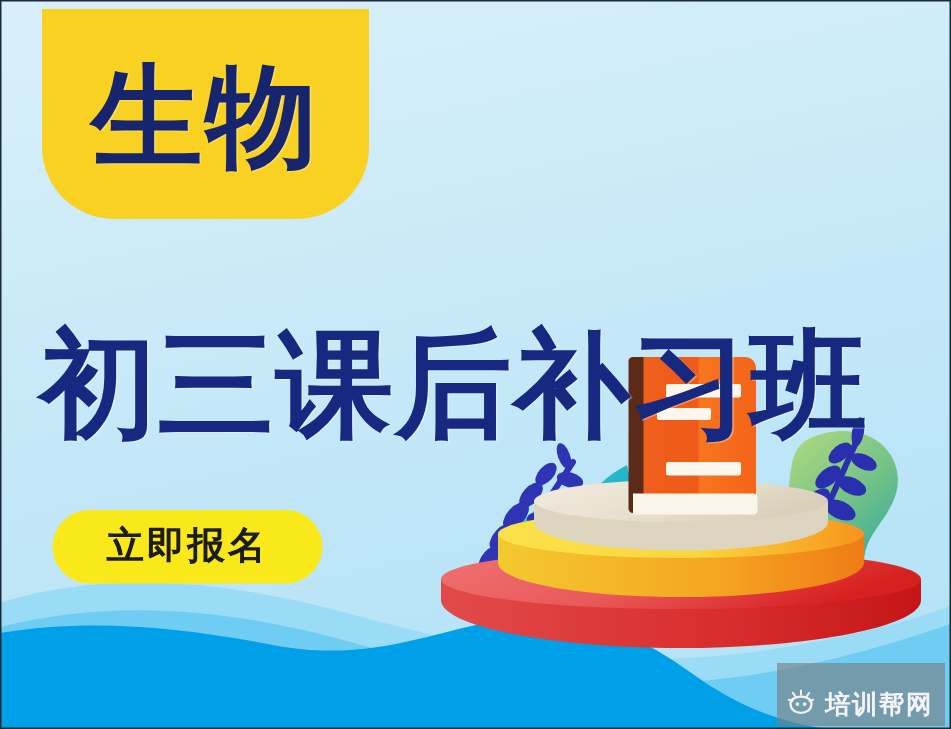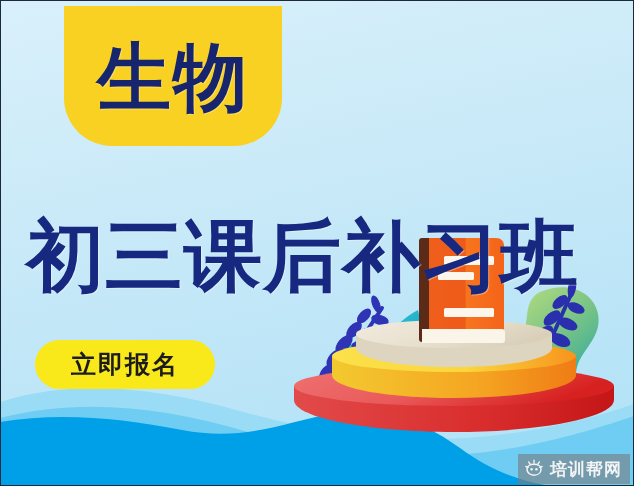--- a/index.html
+++ b/index.html
@@ -37,21 +37,20 @@
     left: 28px;
     top: 6px;
     width: 218px;
     height: 140px;
     background: #f9d122;
     border-radius: 0 0 48px 48px;
     z-index: 20;
     display: flex;
     align-items: center;
     justify-content: center;
-    margin-left: 36px;
   }
   .subject-badge-text {
     font-size: 74px;
     font-weight: 700;
     color: #16256e;
     letter-spacing: 2px;
     line-height: 1;
     transform: translateY(2px);
     text-shadow: 1px 1px 0 rgba(255,255,255,0.28);
   }
@@ -131,21 +130,21 @@
     z-index: 8;
   }
   .waves svg { display: block; }
 
   
   .watermark {
     position: absolute;
     right: 4px;
     bottom: 2px;
     height: 30px;
-    padding: 0 8px 0 6px;
+    padding: 12px 8px 0 6px;
     background: rgba(120,124,128,0.62);
     display: flex;
     align-items: center;
     gap: 6px;
     z-index: 50;
   }
   .watermark-icon { width: 20px; height: 20px; display: block; }
   .watermark-text {
     font-size: 17px;
     font-weight: 700;

